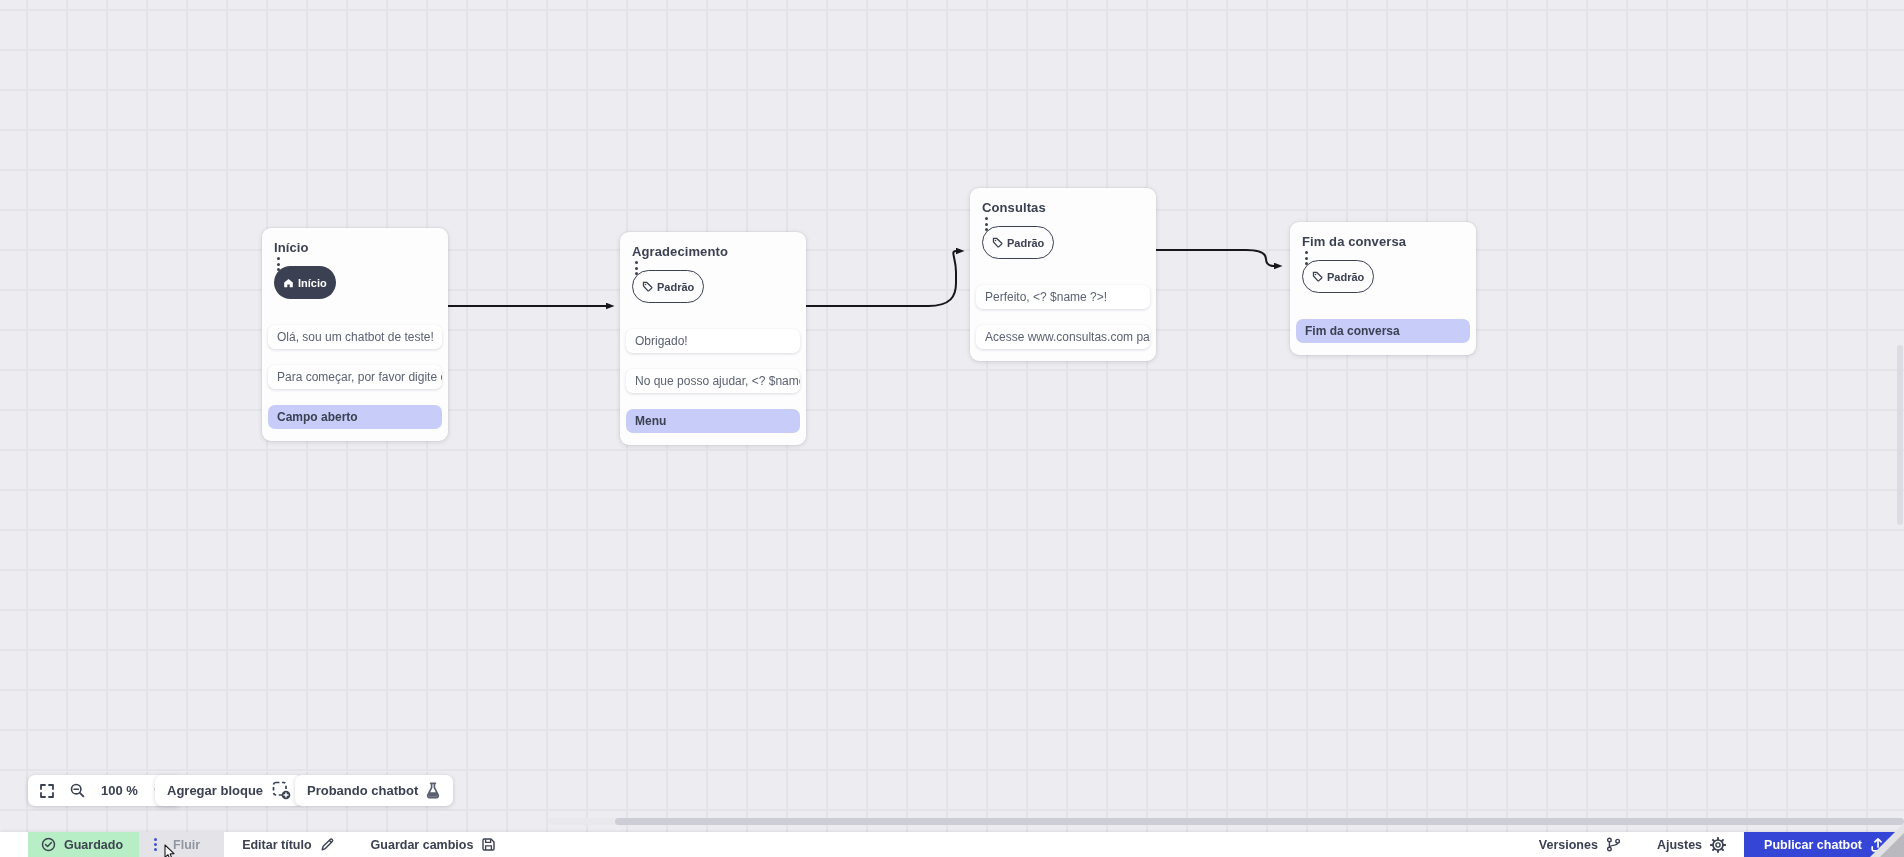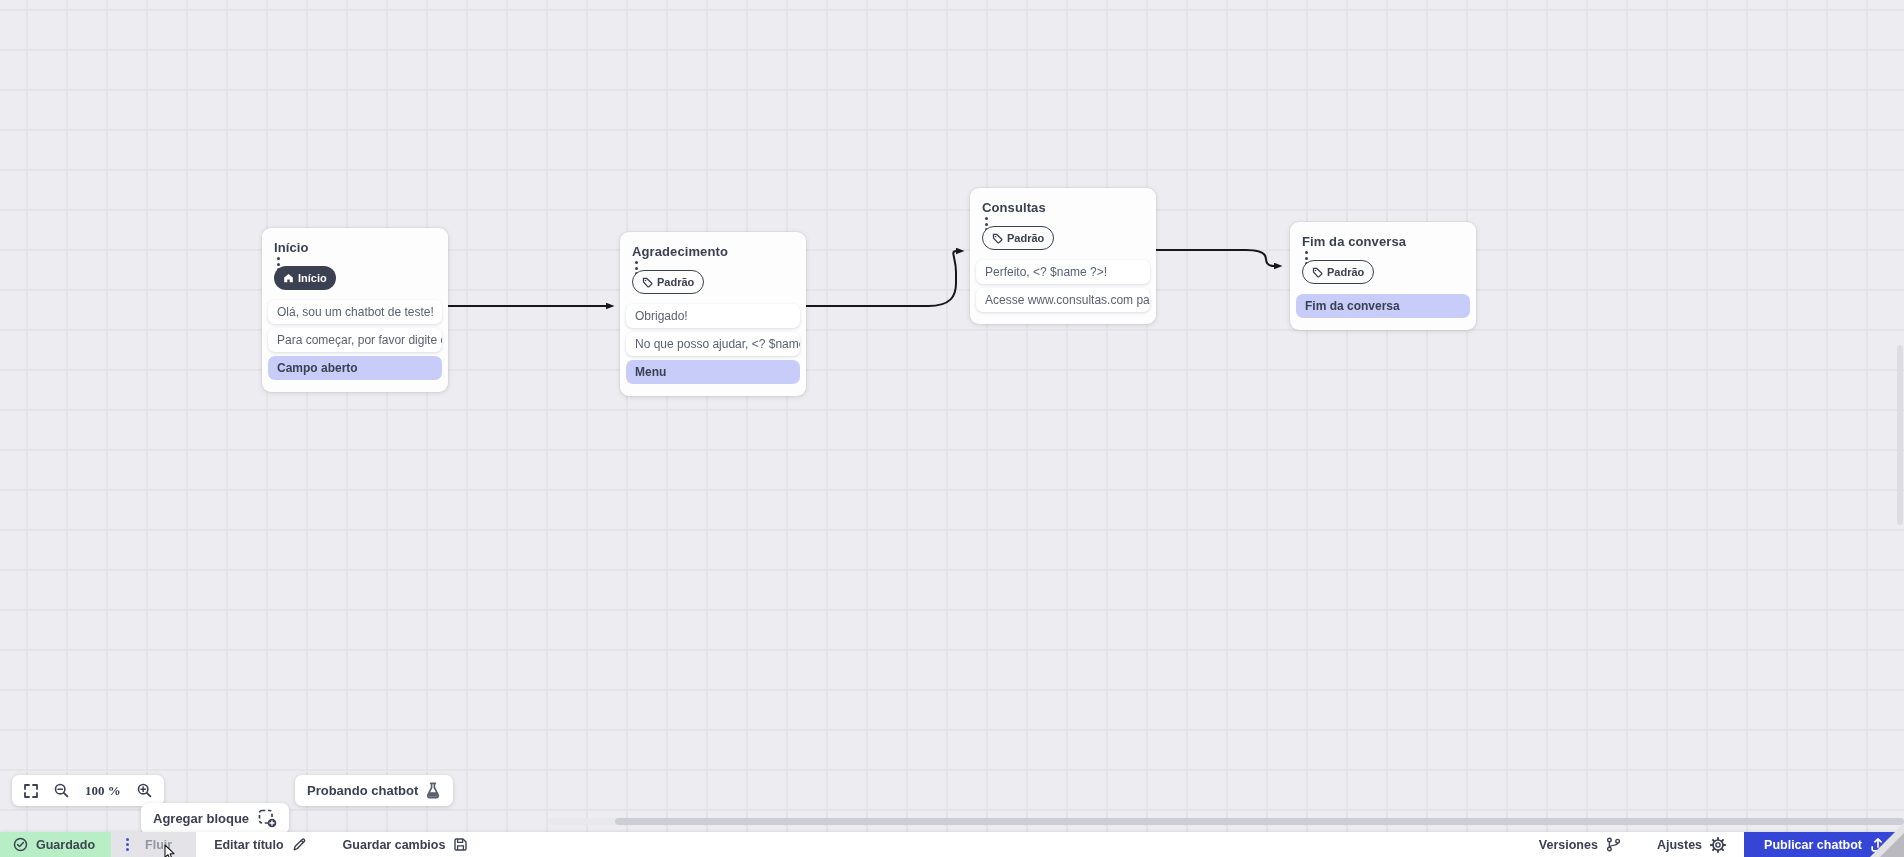--- a/index.html
+++ b/index.html
@@ -23,25 +23,25 @@
     position:absolute; width:186px; z-index:3;
     background:#fdfdfe; border-radius:9px;
     box-shadow:0 1px 5px rgba(45,45,70,.14), 0 0 0 1px rgba(45,45,70,.03);
     padding:12px 5px 8px 5px;
   }
   .node-header { display:flex; justify-content:space-between; align-items:flex-start; padding:0 6px 0 7px; height:19px;flex-direction:column; }
   .node-title { font-size:13px; font-weight:700; color:#3b4152; letter-spacing:.1px; }
   .kebab { display:flex; flex-direction:column; gap:2.5px; padding:2px 3px; cursor:pointer; }
   .kebab i { width:3px; height:3px; border-radius:50%; background:#3b4152; display:block; }
   .badge-row { padding:7px 0 10px 7px; }
-  .badge { display:inline-flex; align-items:center; gap:4px; height:24px; border-radius:999px; padding:0 9px; font-size:11px; font-weight:700; }
+  .badge { display:inline-flex; align-items:center; gap:4px; height:33px; border-radius:999px; padding:0 9px; font-size:11px; font-weight:700; }
   .badge.dark { background:#3b4152; color:#ffffff; }
   .badge.outline { background:#fdfdfe; border:1.5px solid #3b4152; color:#3b4152; }
   .msg {
-    height:24px; margin:0 1px 4px 1px; padding:5px 9px;
+    height:24px; margin:16px 1px 4px 1px; padding:5px 9px;
     background:#ffffff; border-radius:7px;
     box-shadow:0 1px 3px rgba(45,45,70,.16);
     font-size:12px; color:#5b6172; line-height:14px;
     white-space:nowrap; overflow:hidden;
   }
   .msg.action { background:#c7cdf8; color:#3b4152; font-weight:700; box-shadow:none; }
   .node:last-child .msg { margin-bottom:0; }
 
   #node-inicio        { left:262px;  top:228px; }
   #node-agradecimento { left:620px;  top:232px; }
@@ -49,39 +49,39 @@
   #node-fim           { left:1290px; top:222px; }
 
   
   .float-pill {
     position:absolute; top:775px; height:31px; z-index:5;
     background:#ffffff; border-radius:7px;
     box-shadow:0 1px 4px rgba(45,45,70,.2);
     display:flex; align-items:center; gap:9px; padding:0 12px;
     font-size:13px; font-weight:700; color:#3b4152; cursor:pointer;
   }
-  #pill-zoom { left:12px;  gap:16px;font-family:Liberation Serif, serif; }
-  #pill-add  { left:141px;margin-top:28px; }
+  #pill-zoom { left:28px;  gap:16px; }
+  #pill-add  { left:155px; }
   #pill-test { left:295px;gap:7px; }
   .float-pill svg { display:block; }
 
   
   .hscroll-track { position:absolute; left:548px; right:0; top:818px; height:7px; background:#e9e9ed; border-radius:4px; z-index:4; }
   .hscroll-thumb { position:absolute; left:615px; right:0; top:818px; height:7px; background:#cdced5; border-radius:4px; z-index:4; cursor:pointer; }
   .vscroll-thumb { position:absolute; right:1px; top:345px; width:6px; height:180px; background:#dcdce2; border-radius:3px; z-index:4; cursor:pointer; }
 
   
   .statusbar {
     position:absolute; left:0; bottom:0; width:100%; height:25px; z-index:10;
     background:#ffffff; display:flex; align-items:stretch;
     font-size:12.5px; font-weight:700; color:#3b4152;
     box-shadow:0 -1px 3px rgba(0,0,0,.07);
   }
   .sb-item { display:flex; align-items:center; gap:8px; }
-  .sb-saved { background:#b8eec5; padding:0 16px 0 13px; color:#3c4550; }
+  .sb-saved { background:#b8eec5; padding:0 16px 0 13px; color:#3c4550;margin-left:28px; }
   .sb-flowtab { background:#e4e4e8; padding:0 24px 0 15px; gap:16px; color:#9296a2; cursor:pointer;justify-content:flex-end; }
   .bdots { display:flex; flex-direction:column; gap:2px; }
   .bdots i { width:3px; height:3px; border-radius:50%; background:#3d52d8; display:block; }
   .sb-btn { padding:0 18px; cursor:pointer; }
   .sb-btn:first-of-type { margin-left:12px; }
   .sb-spacer { flex:1; }
   .sb-publish { background:#3545d6; color:#ffffff; padding:0 18px 0 20px; cursor:pointer; }
   .sb-item svg { display:block; flex:none; }
 
   

